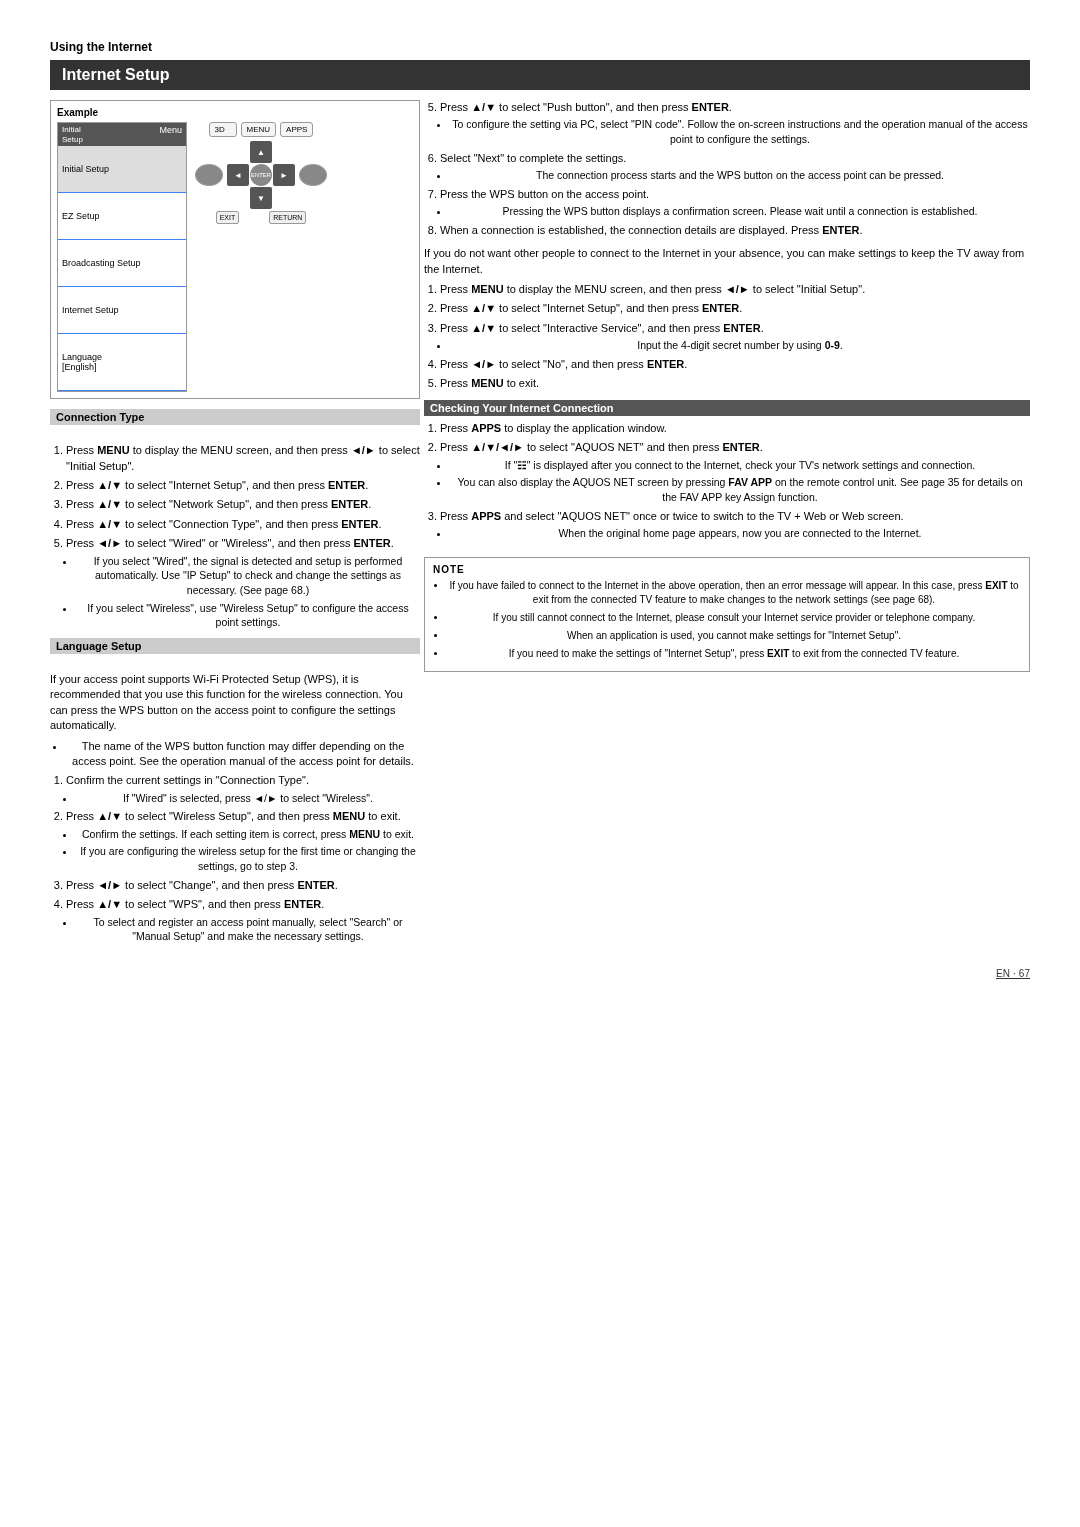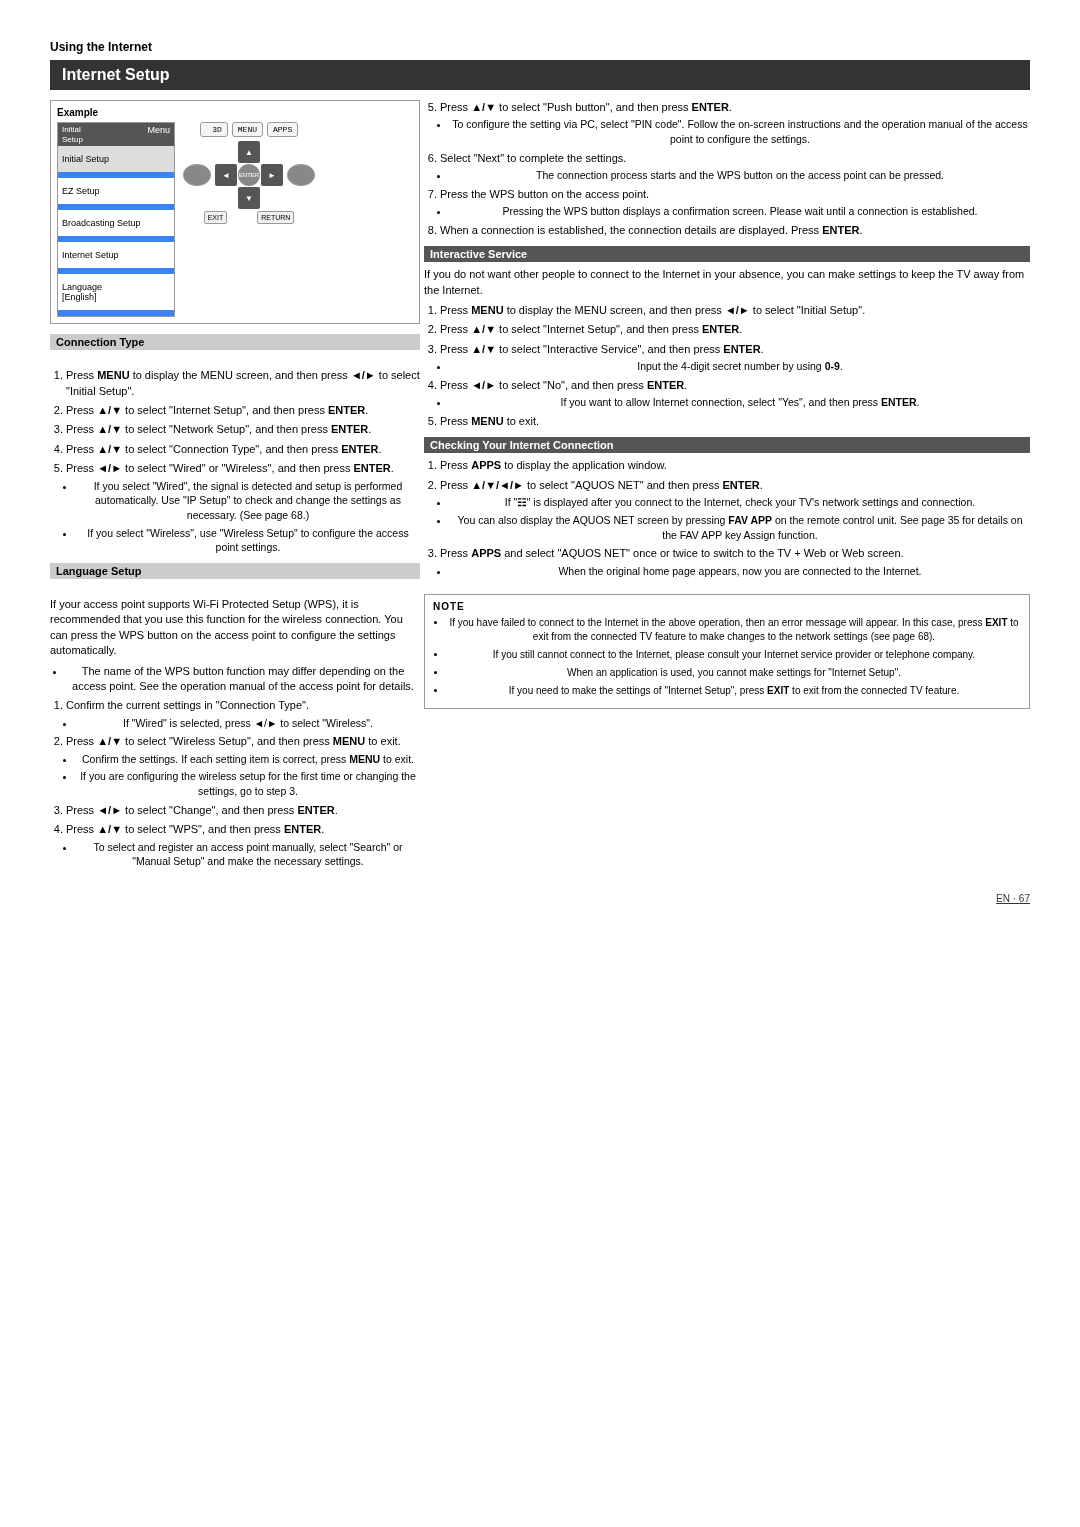--- a/index.html
+++ b/index.html
@@ -54,34 +54,34 @@
       gap: 10px;
       align-items: flex-start;
     }
     .example-label {
       font-size: 10px;
       font-weight: bold;
       margin-bottom: 4px;
     }
     .menu-example {
       border: 1px solid #999;
-      width: 118px;
+      width: 130px;
       font-size: 9px;
     }
     .menu-example-header {
       background: #555;
       color: #fff;
       display: flex;
       justify-content: space-between;
       padding: 2px 4px;
       font-size: 9px;
     }
     .menu-example-item {
-      padding: 8px 4px;
-      border-bottom: 6px solid #3b82f6;
+      padding: 18px 4px;
+      border-bottom: 1px solid #3b82f6;
       font-size: 9px;
     }
     .menu-example-item.active {
       background: #ddd;
     }
     .menu-example-item.last-item {
       display: flex;
       justify-content: space-between;
       flex-direction: column;
     }
@@ -97,22 +97,21 @@
       align-items: center;
       justify-content: center;
     }
     .remote-btn {
       border: 1px solid #999;
       border-radius: 3px;
       padding: 2px 5px;
       font-size: 8px;
       background: #f5f5f5;
       min-width: 28px;
-      text-align: right;
-      font-family: Liberation Mono, monospace;
+      text-align: left;
     }
     .remote-btn.small-sq {
       width: 22px;
       height: 22px;
       display: flex;
       align-items: center;
       justify-content: center;
       border-radius: 50%;
       background: #888;
       color: #fff;
@@ -323,34 +322,30 @@
         </ul>
       </li>
       <li>Press the WPS button on the access point.
         <ul class="sub-bullet">
           <li>Pressing the WPS button displays a confirmation screen. Please wait until a connection is established.</li>
         </ul>
       </li>
       <li>When a connection is established, the connection details are displayed. Press <b>ENTER</b>.</li>
     </ol>
 
-    <div class="section-header-dark">Interactive Service</div>
     <p>If you do not want other people to connect to the Internet in your absence, you can make settings to keep the TV away from the Internet.</p>
     <ol>
       <li>Press <b>MENU</b> to display the MENU screen, and then press <b>◄/►</b> to select "Initial Setup".</li>
       <li>Press <b>▲/▼</b> to select "Internet Setup", and then press <b>ENTER</b>.</li>
       <li>Press <b>▲/▼</b> to select "Interactive Service", and then press <b>ENTER</b>.
         <ul class="sub-bullet">
           <li>Input the 4-digit secret number by using <b>0-9</b>.</li>
         </ul>
       </li>
       <li>Press <b>◄/►</b> to select "No", and then press <b>ENTER</b>.
-        <ul class="sub-bullet">
-          <li>If you want to allow Internet connection, select "Yes", and then press <b>ENTER</b>.</li>
-        </ul>
       </li>
       <li>Press <b>MENU</b> to exit.</li>
     </ol>
 
     <div class="section-header-dark">Checking Your Internet Connection</div>
     <ol>
       <li>Press <b>APPS</b> to display the application window.</li>
       <li>Press <b>▲/▼/◄/►</b> to select "AQUOS NET" and then press <b>ENTER</b>.
         <ul class="sub-bullet">
           <li>If "<b>☷</b>" is displayed after you connect to the Internet, check your TV's network settings and connection.</li>

